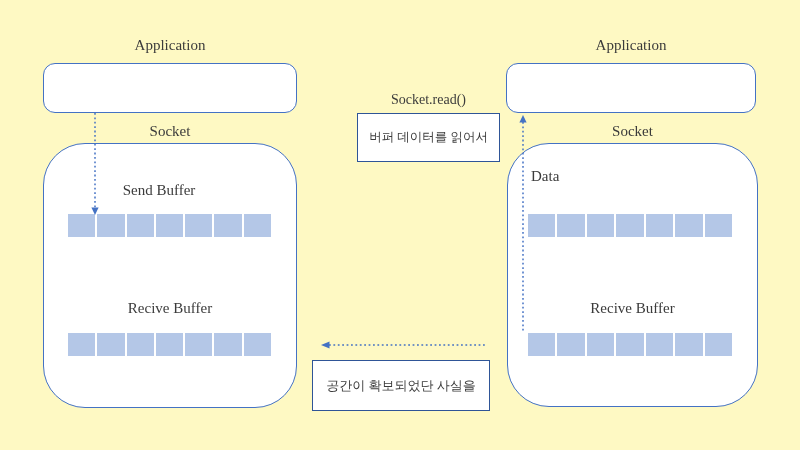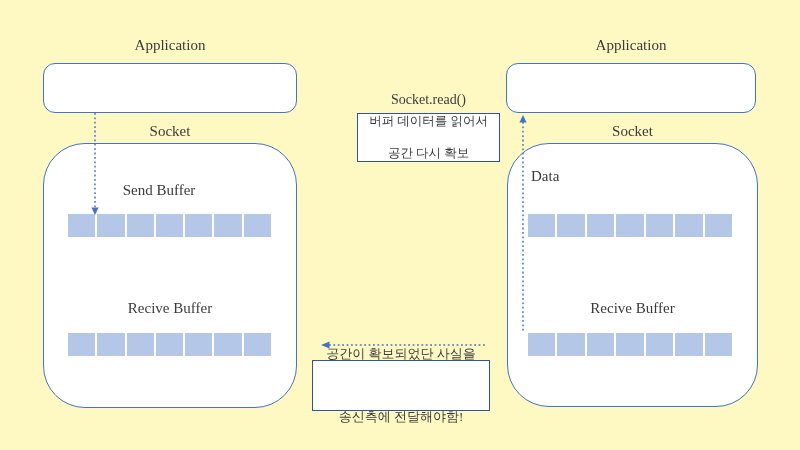--- a/index.html
+++ b/index.html
@@ -94,26 +94,24 @@
       <span class="cell"></span>
       <span class="cell"></span>
       <span class="cell"></span>
       <span class="cell"></span>
     </div>
 
   <div class="lbl" style="left:357px; top:92px; width:143px; font-size:14px;">Socket.read()</div>
 
   <div class="note" style="left:357px; top:113px; width:143px; height:49px;gap:15px;">
     <div>버퍼 데이터를 읽어서</div>
-    <div>공간 다시 확보</div>
   </div>
 
   <div class="note note-bottom" style="left:312px; top:360px; width:178px; height:51px;gap:45px;">
     <div>공간이 확보되었단 사실을</div>
-    <div>송신측에 전달해야함!</div>
   </div>
 
   <svg class="arrow-svg" style="left:88px; top:112px;" width="14" height="105" viewBox="0 0 14 105">
     <line class="arrow-line" x1="7" y1="1" x2="7" y2="96"></line>
     <polygon class="arrow-head" points="7,103 3.4,95.5 10.6,95.5"></polygon>
   </svg>
 
   <svg class="arrow-svg" style="left:516px; top:114px;" width="14" height="220" viewBox="0 0 14 220">
     <line class="arrow-line" x1="7" y1="8" x2="7" y2="219"></line>
     <polygon class="arrow-head" points="7,1 3.4,8.5 10.6,8.5"></polygon>

